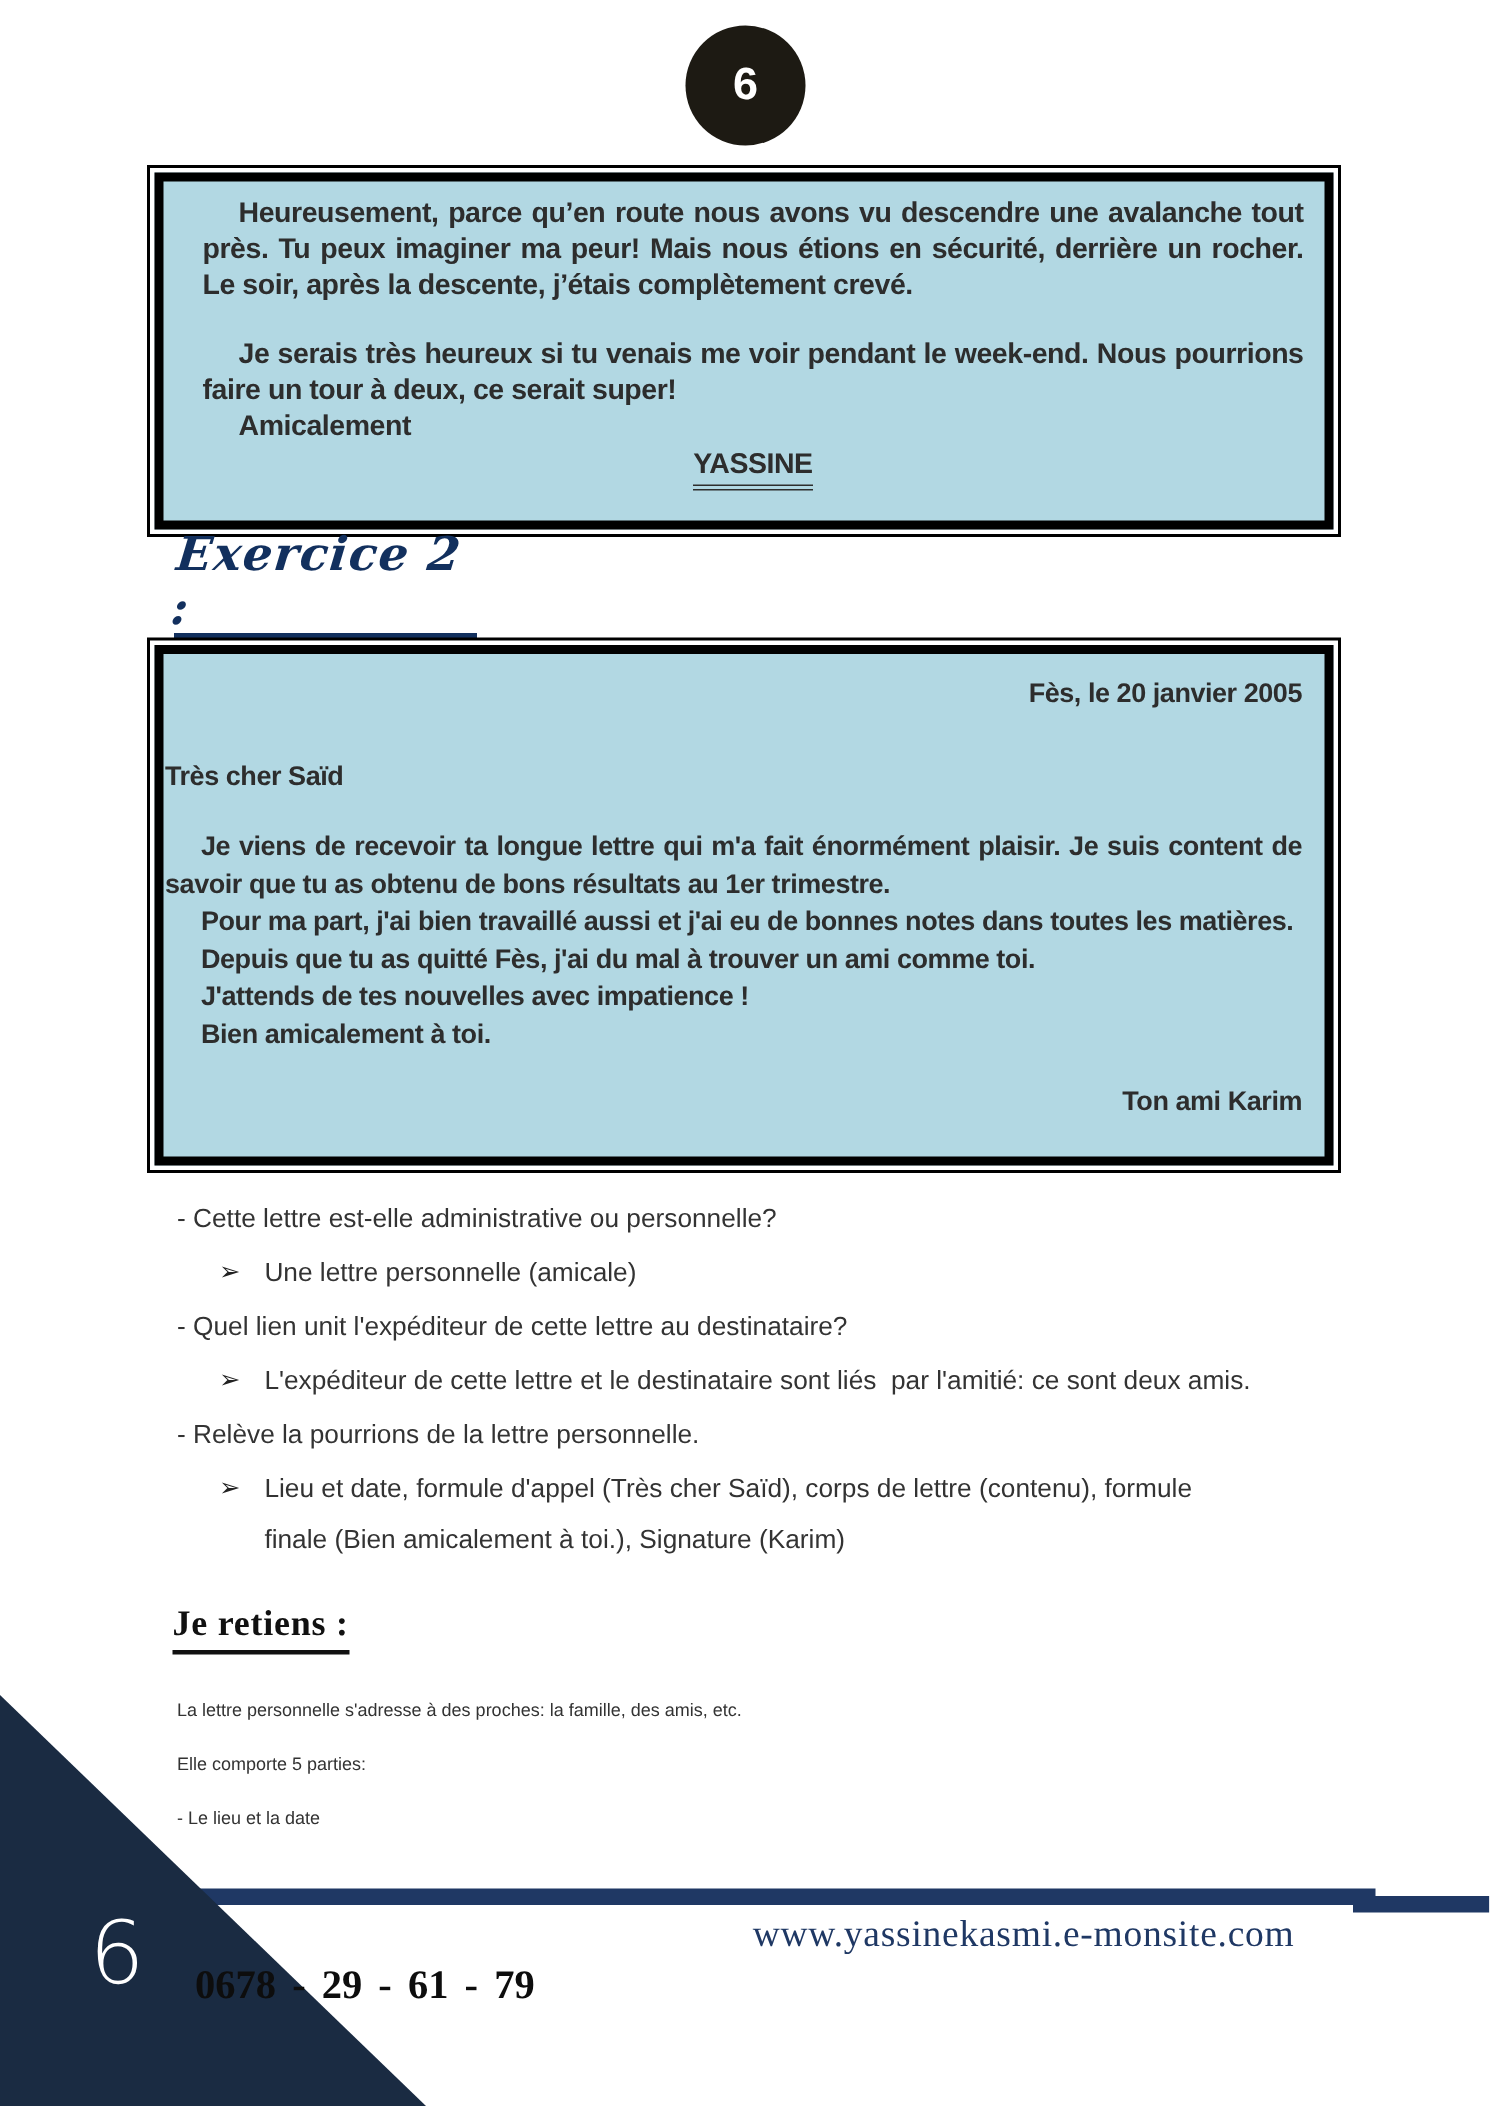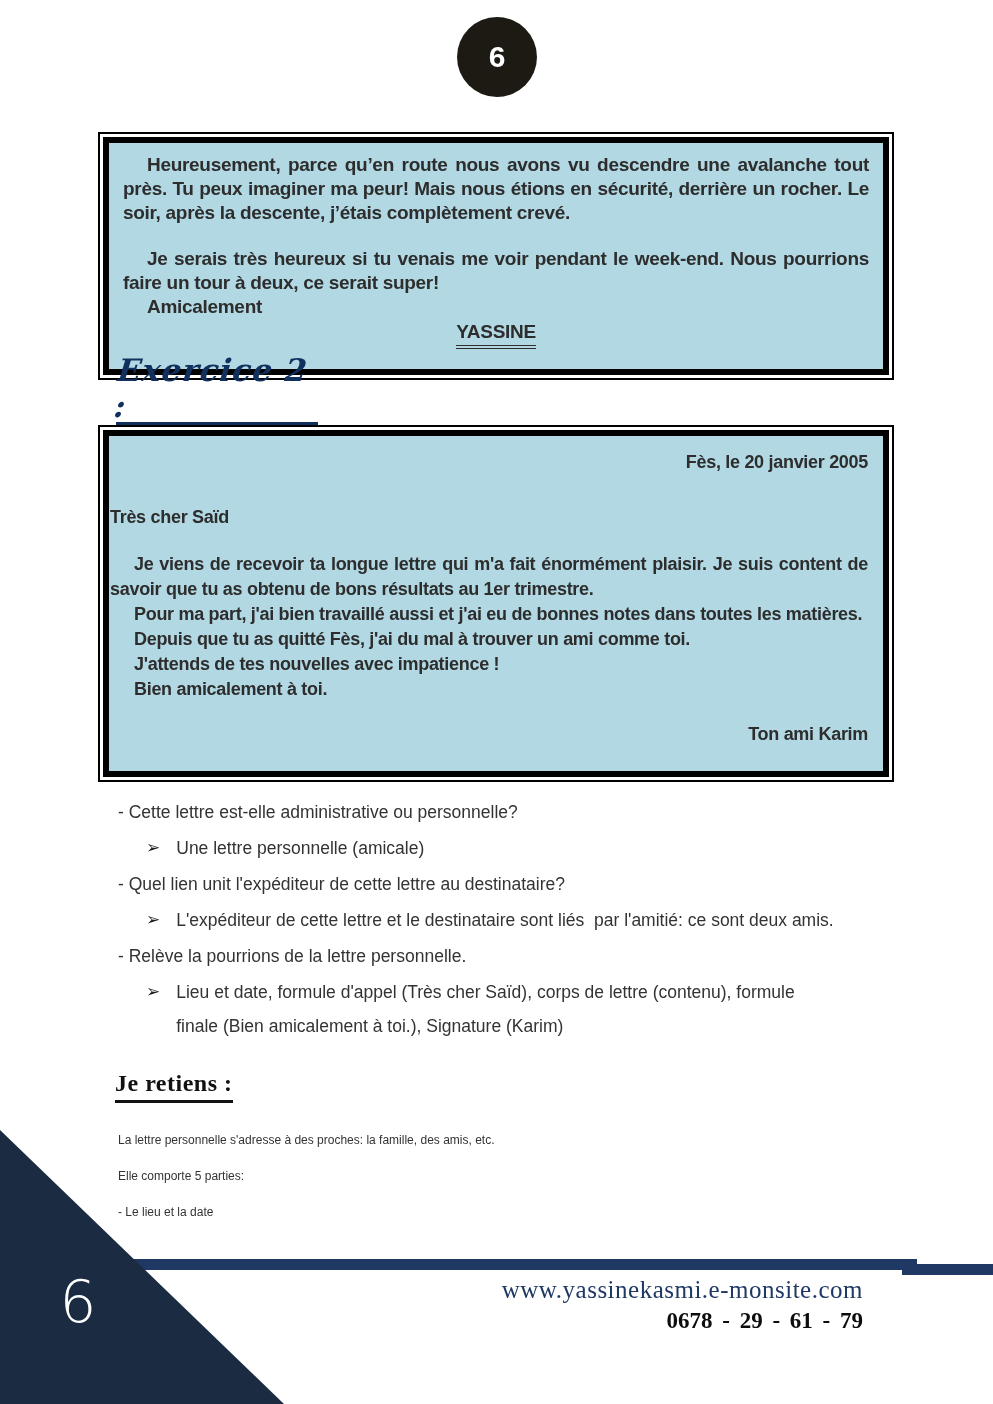--- a/index.html
+++ b/index.html
@@ -16,21 +16,21 @@
   }
 
   
   .letterbox{
     position:absolute;background:#b2d8e3;border:6px solid #000;
     box-shadow:0 0 0 3px #ffffff,0 0 0 5px #000000;
     box-sizing:border-box;overflow:hidden;
     color:#2d2d2d;font-weight:bold;letter-spacing:-0.3px;
     font-family:"Liberation Sans",sans-serif;
   }
-  .box1{left:103px;top:115px;width:786px;height:238px;padding:10px 14px 6px 14px;font-size:19px;line-height:24px;margin-top:22px;}
+  .box1{left:103px;top:115px;width:786px;height:238px;padding:10px 14px 6px 26px;font-size:19px;line-height:24px;}
   .box2{left:103px;top:430px;width:786px;height:347px;padding:10px 15px 8px 1px;font-size:18px;line-height:25px;}
   .lp{margin:0;}
   .justify{text-align:justify;}
   .indent{text-indent:24px;}
   .mt{margin-top:22px;}
   .closing{margin:0;text-indent:24px;}
   .sig-center{margin:1px 0 0 0;text-align:center;}
   .sig-center span{display:inline-block;border-bottom:4px double #2d2d2d;padding-bottom:1px;}
   .date-line{margin:4px 0 0 0;text-align:right;}
   .salutation{margin:30px 0 0 0;}
@@ -70,22 +70,22 @@
   }
   .wedge-number{
     position:absolute;left:48px;top:1268px;width:60px;text-align:center;
     color:#ffffff;font-size:58px;font-family:"DejaVu Sans",sans-serif;font-weight:300;z-index:3;
   }
   .site{
     position:absolute;left:130px;top:1276px;width:733px;text-align:right;
     font-family:"Liberation Serif",serif;font-size:25px;color:#1f3864;letter-spacing:0.5px;
   }
   .phone{
-    position:absolute;left:130px;top:1308px;width:733px;text-align:right;
-    font-family:"Liberation Serif",serif;font-weight:bold;font-size:23px;color:#0d0d0d;word-spacing:4px;
+    position:absolute;left:130px;top:1308px;width:733px;text-align:left;
+    font-family:"Liberation Serif",serif;font-weight:bold;font-size:27px;color:#0d0d0d;word-spacing:4px;
   }
 </style>
 </head>
 <body>
 
 <div class="page">
 
   <div class="badge">
     <span>6</span>
   </div>

